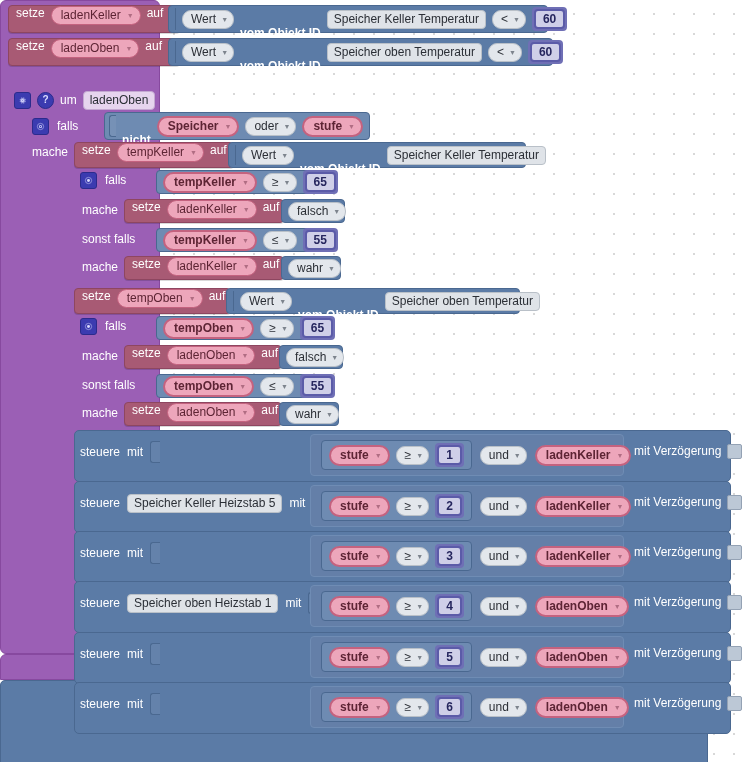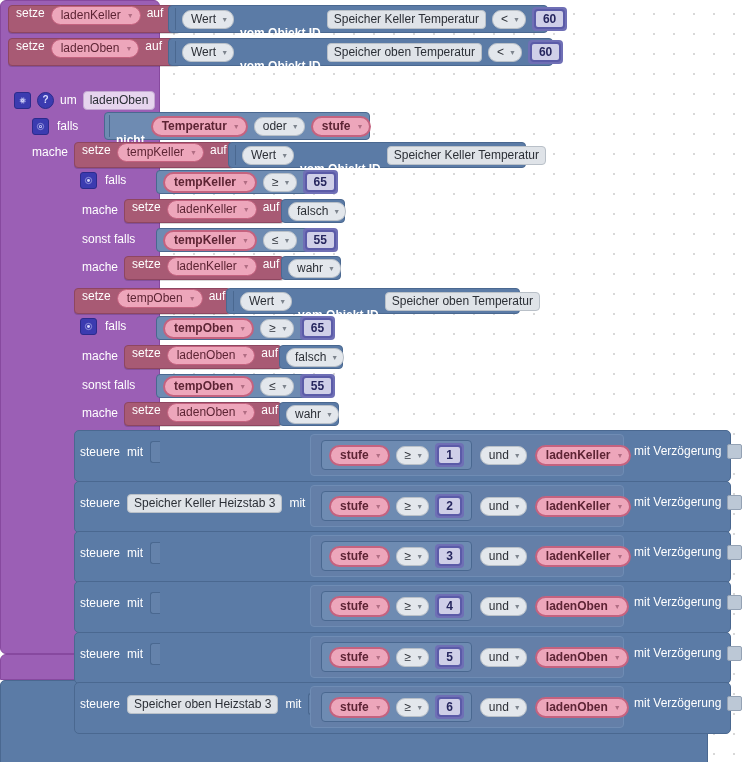--- a/index.html
+++ b/index.html
@@ -196,21 +196,21 @@
         <circle cx="8" cy="8" r="5.6" fill="none" stroke="#dcdcff" stroke-width="1.6" opacity=".55"></circle>
       </svg>
   </span>
   <span class="lbl">falls</span>
 </div>
 
 <div class="blk valueblk" style="left:104px;top:112px;width:266px;height:28px;background:#6e8bb2;">
   <span class="socket" style="margin-left:-2px;"></span>
   <span class="lbl b">nicht</span>
   <span class="varchip">
-    <span>Temperatur</span>
+    <span>Speicher</span>
     <span class="car">▼</span>
   </span>
   <span class="dd">
     <span>oder</span>
     <span class="car">▼</span>
   </span>
   <span class="varchip">
     <span>stufe</span>
     <span class="car">▼</span>
   </span>
@@ -418,21 +418,21 @@
         <span class="car">▼</span>
       </span>
     </div>
     <div class="abs" style="left: 634px; top: 442px; height: 18px; display: flex; align-items: center; gap: 6px;">
       <span class="lbl">mit Verzögerung</span>
       <span class="cbox"></span>
     </div>
     <div class="ctrlblk" style="position: absolute; left: 74px; top: 481px; width: 655px; height: 50px;"></div>
     <div class="abs" style="left: 80px; top: 493px; height: 20px; display: flex; align-items: center; gap: 7px;">
       <span class="lbl">steuere</span>
-      <span class="chip">Speicher Keller Heizstab 3</span>
+      <span class="chip">Speicher Keller Heizstab 5</span>
       <span class="lbl">mit</span>
       <span class="socket"></span>
     </div>
     <div class="blk valueblk inner-wrap" style="left: 310px; top: 485px; width: 314px; height: 42px; background: rgb(100, 127, 168); gap: 8px; padding: 0px 10px;">
       <span class="blk valueblk" style="position:relative;height:30px;background:#6e8bb2;gap:6px;padding:0 7px;">
         <span class="varchip">
           <span>stufe</span>
           <span class="car">▼</span>
         </span>
         <span class="dd">
@@ -485,20 +485,21 @@
         <span class="car">▼</span>
       </span>
     </div>
     <div class="abs" style="left: 634px; top: 543px; height: 18px; display: flex; align-items: center; gap: 6px;">
       <span class="lbl">mit Verzögerung</span>
       <span class="cbox"></span>
     </div>
     <div class="ctrlblk" style="position: absolute; left: 74px; top: 581px; width: 655px; height: 50px;"></div>
     <div class="abs" style="left: 80px; top: 593px; height: 20px; display: flex; align-items: center; gap: 7px;">
       <span class="lbl">steuere</span>
+      <span class="chip">Speicher oben Heizstab 1</span>
       <span class="lbl">mit</span>
       <span class="socket"></span>
     </div>
     <div class="blk valueblk inner-wrap" style="left: 310px; top: 585px; width: 314px; height: 42px; background: rgb(100, 127, 168); gap: 8px; padding: 0px 10px;">
       <span class="blk valueblk" style="position:relative;height:30px;background:#6e8bb2;gap:6px;padding:0 7px;">
         <span class="varchip">
           <span>stufe</span>
           <span class="car">▼</span>
         </span>
         <span class="dd">
@@ -551,21 +552,20 @@
         <span class="car">▼</span>
       </span>
     </div>
     <div class="abs" style="left: 634px; top: 644px; height: 18px; display: flex; align-items: center; gap: 6px;">
       <span class="lbl">mit Verzögerung</span>
       <span class="cbox"></span>
     </div>
     <div class="ctrlblk" style="position: absolute; left: 74px; top: 682px; width: 655px; height: 50px;"></div>
     <div class="abs" style="left: 80px; top: 694px; height: 20px; display: flex; align-items: center; gap: 7px;">
       <span class="lbl">steuere</span>
-      <span class="chip">Speicher oben Heizstab 3</span>
       <span class="lbl">mit</span>
       <span class="socket"></span>
     </div>
     <div class="blk valueblk inner-wrap" style="left: 310px; top: 686px; width: 314px; height: 42px; background: rgb(100, 127, 168); gap: 8px; padding: 0px 10px;">
       <span class="blk valueblk" style="position:relative;height:30px;background:#6e8bb2;gap:6px;padding:0 7px;">
         <span class="varchip">
           <span>stufe</span>
           <span class="car">▼</span>
         </span>
         <span class="dd">

